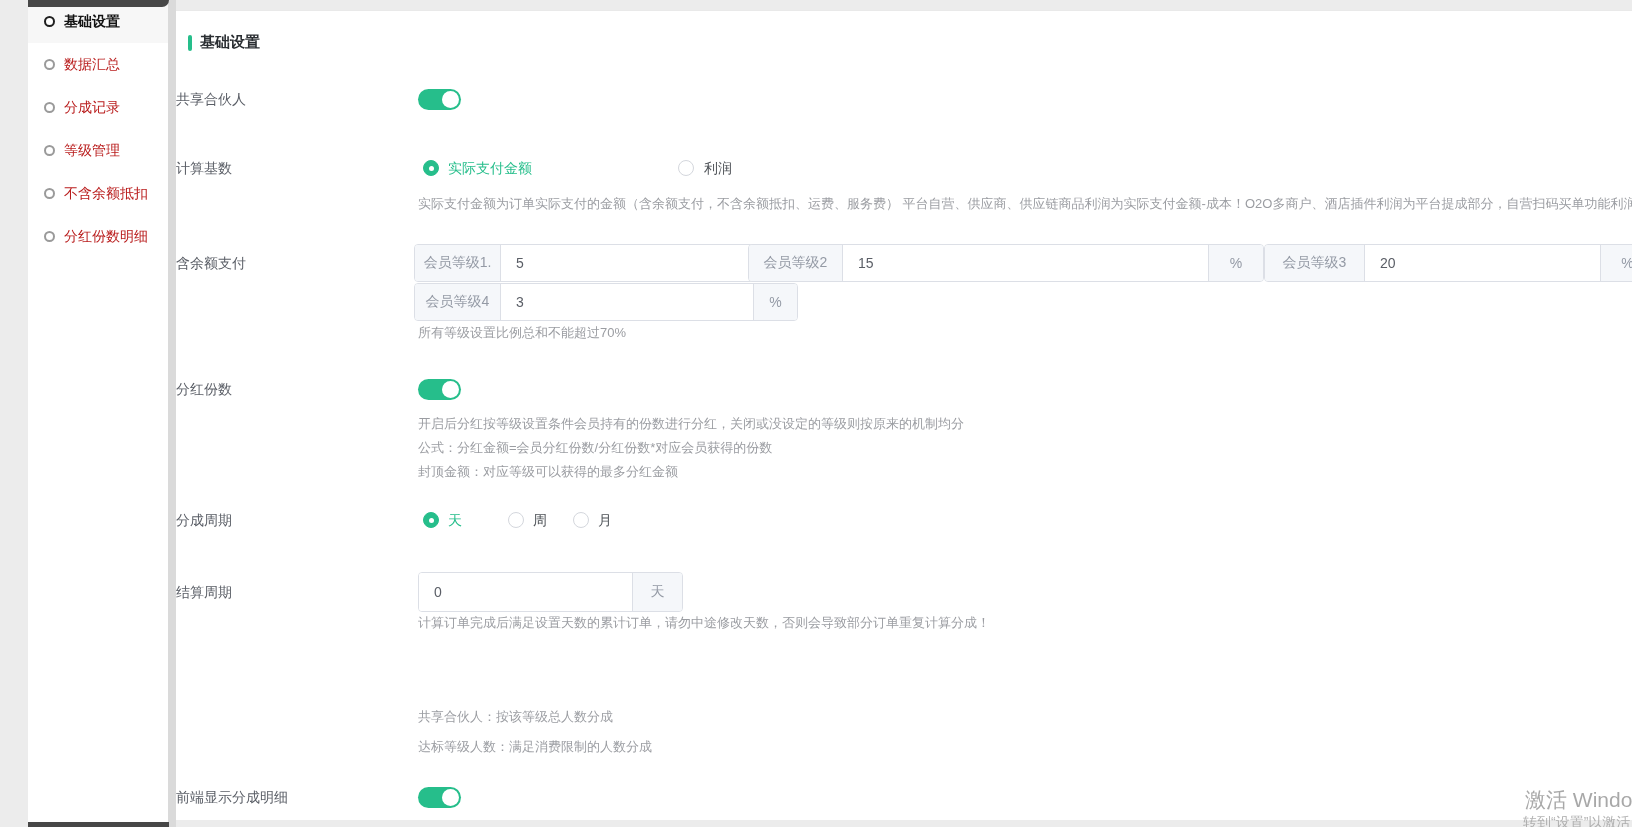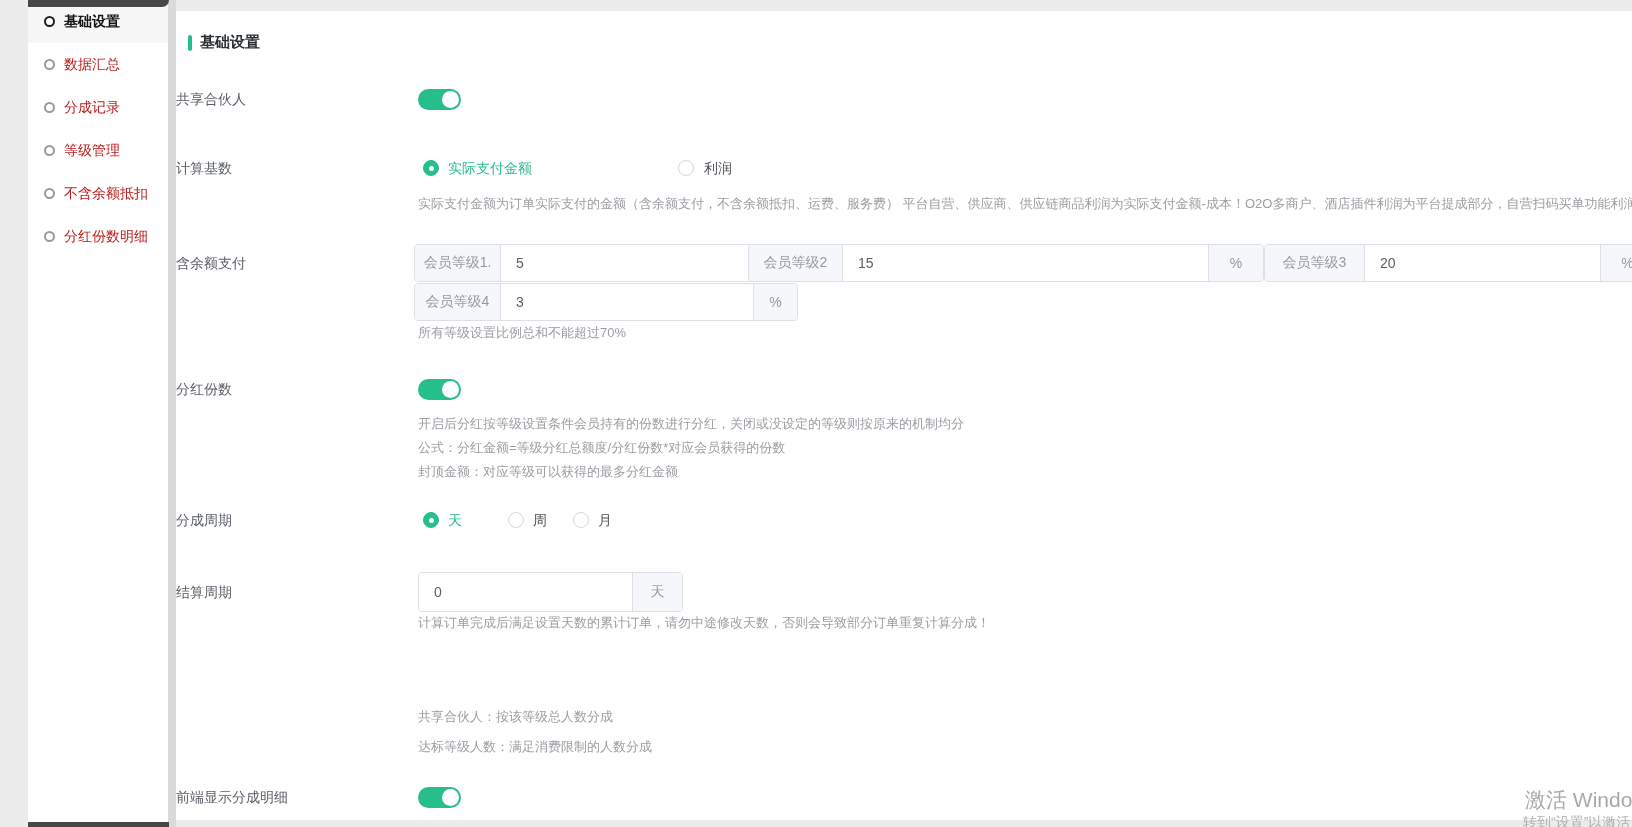--- a/index.html
+++ b/index.html
@@ -145,21 +145,21 @@
         <span class="ig-suf" style="width:44px">%</span>
       </div>
     </div>
     <div class="help" style="top:314px">所有等级设置比例总和不能超过70%</div>
 
     <div class="row" style="top:368px">
       <div class="flabel" style="line-height:21px">分红份数</div>
       <div class="switch"></div>
     </div>
     <div class="help" style="top:405px">开启后分红按等级设置条件会员持有的份数进行分红，关闭或没设定的等级则按原来的机制均分</div>
-    <div class="help" style="top:429px">公式：分红金额=等级分红总额度/分红份数*对应会员获得的份数</div>
+    <div class="help" style="top:429px">公式：分红金额=会员分红份数/分红份数*对应会员获得的份数</div>
     <div class="help" style="top:453px">封顶金额：对应等级可以获得的最多分红金额</div>
 
     <div class="row" style="top:500px;height:18px">
       <div class="flabel" style="line-height:18px">分成周期</div>
       <span class="radio on" style="left:247px"></span>
       <span class="opt-label on" style="left:272px">天</span>
       <span class="radio" style="left:332px"></span>
       <span class="opt-label" style="left:357px">周</span>
       <span class="radio" style="left:397px"></span>
       <span class="opt-label" style="left:422px">月</span>

